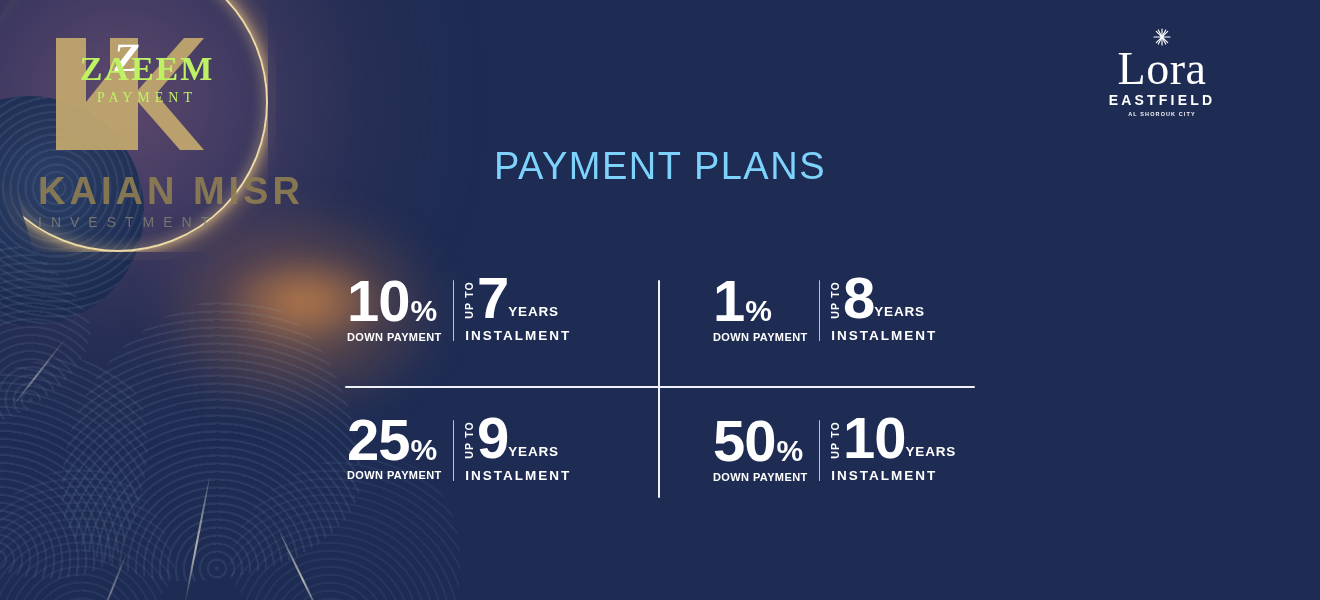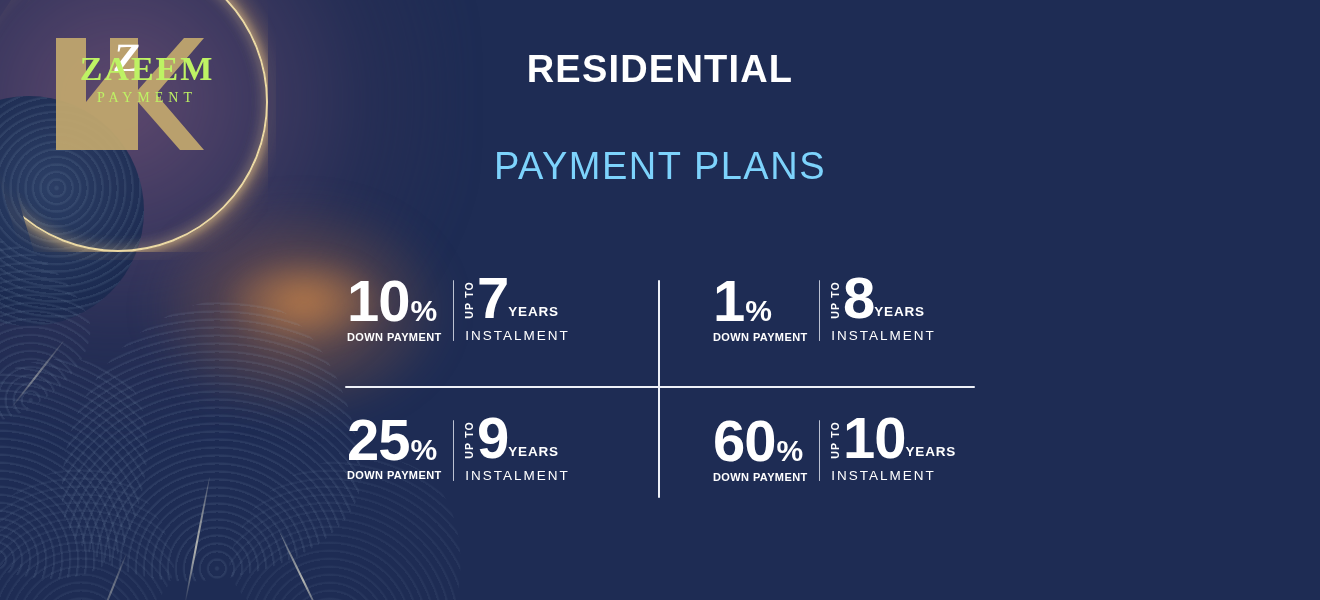--- a/index.html
+++ b/index.html
@@ -321,21 +321,21 @@
   .years-word {
     font-size:13.5px;
     font-weight:700;
     letter-spacing:.8px;
     margin-bottom:5px;
     white-space:nowrap;
   }
   .years-label {
     color:#ffffff;
     font-size:13.5px;
-    font-weight:400;
+    font-weight:700;
     letter-spacing:2px;
     margin-top:5px;
     white-space:nowrap;
   }
 </style>
 </head>
 <body>
 
 <div id="stage">
 
@@ -371,25 +371,46 @@
       </svg>
     </div>
 
     <div class="zaeem-z">Z</div>
 
     <div class="zaeem-wrap">
       <div class="zaeem-word">ZAEEM</div>
       <div class="zaeem-sub">PAYMENT</div>
     </div>
 
+    <div class="kaian-wrap">
+      <div class="kaian-word">KAIAN MISR</div>
+      <div class="kaian-sub">INVESTMENT</div>
+    </div>
   </div>
 
-  <div class="heading-residential">RESIDENTIAL</div>
   <div class="heading-payment">PAYMENT PLANS</div>
 
+  <div class="logo-right">
+    <div class="lora-star">
+      <svg width="20" height="18" viewBox="0 0 20 18" aria-hidden="true">
+        <g stroke="#ffffff" stroke-width="1.15" stroke-linecap="round">
+          <line x1="10" y1="1" x2="10" y2="17"></line>
+          <line x1="2" y1="9" x2="18" y2="9"></line>
+          <line x1="4.3" y1="3.3" x2="15.7" y2="14.7"></line>
+          <line x1="15.7" y1="3.3" x2="4.3" y2="14.7"></line>
+          <line x1="6.3" y1="1.9" x2="13.7" y2="16.1"></line>
+          <line x1="13.7" y1="1.9" x2="6.3" y2="16.1"></line>
+        </g>
+        <circle cx="10" cy="9" r="1.7" fill="#ffffff"></circle>
+      </svg>
+    </div>
+    <div class="lora-name">Lora</div>
+    <div class="lora-sub">EASTFIELD</div>
+    <div class="lora-tiny">AL SHOROUK CITY</div>
+  </div>
 
   <div class="plans">
 
     <div class="div-h"></div>
     <div class="div-v"></div>
 
     <div class="cell c1">
       <div class="pct-block">
         <div class="pct-line">
           <span class="pct-num">10</span>
@@ -442,21 +463,21 @@
           <span class="years-num">9</span>
           <span class="years-word">YEARS</span>
         </div>
         <div class="years-label">INSTALMENT</div>
       </div>
     </div>
 
     <div class="cell c4">
       <div class="pct-block">
         <div class="pct-line">
-          <span class="pct-num">60</span>
+          <span class="pct-num">50</span>
           <span class="pct-sym">%</span>
         </div>
         <div class="pct-label">DOWN PAYMENT</div>
       </div>
       <div class="cell-sep"></div>
       <div class="years-block">
         <div class="years-line">
           <span class="upto">UP TO</span>
           <span class="years-num">10</span>
           <span class="years-word">YEARS</span>

